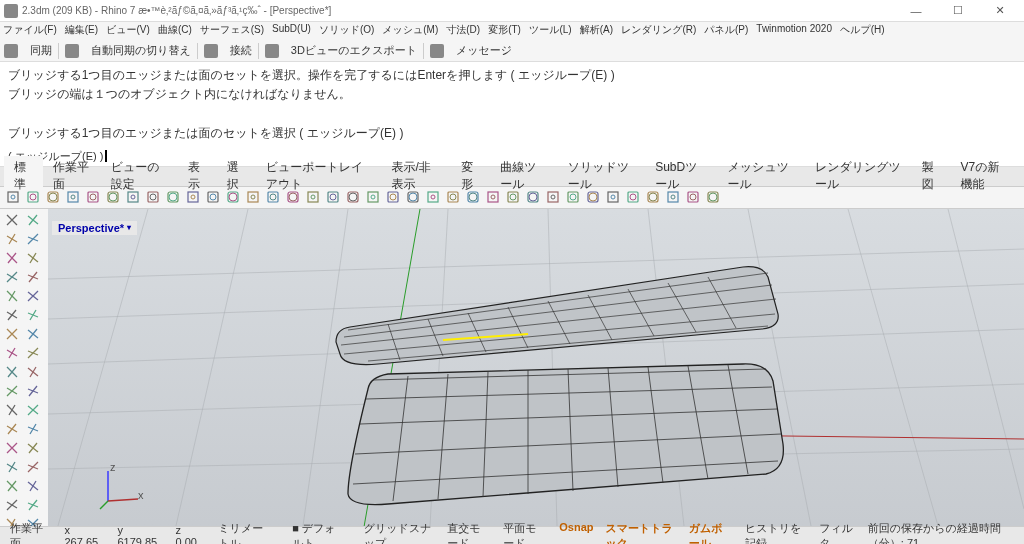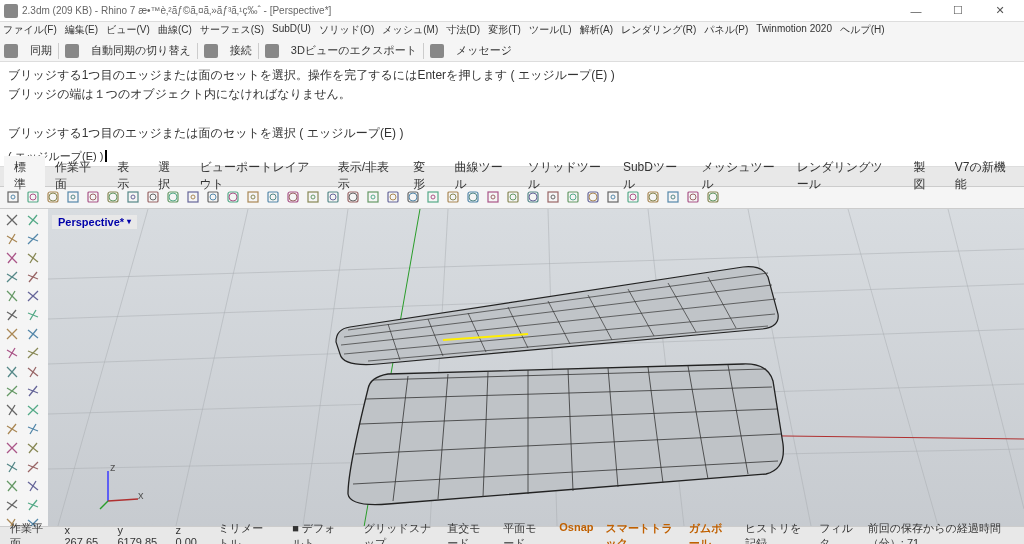--- a/index.html
+++ b/index.html
@@ -24,21 +24,21 @@
 .tab{padding:3px 10px;font-size:12px;color:#333;cursor:pointer}
 .tab.active{background:#f5f5f5}
 .iconbar{height:22px;background:#f5f5f5;display:flex;align-items:center;padding:0 4px;gap:2px;border-bottom:1px solid #ccc}
 .ico{width:18px;height:18px;border:1px solid transparent;display:flex;align-items:center;justify-content:center}
 .ico svg{width:14px;height:14px}
 .mainarea{display:flex;height:352px}
 .lefttools{width:48px;background:#f5f5f5;display:flex;flex-wrap:wrap;align-content:flex-start;padding:2px;gap:1px}
 .ltool{width:20px;height:18px;display:flex;align-items:center;justify-content:center}
 .ltool svg{width:14px;height:14px}
 .viewport{flex:1;position:relative;background:linear-gradient(180deg,#d8dce0 0%,#c5c9ce 100%);overflow:hidden}
-.vplabel{position:absolute;top:6px;left:4px;background:#e8e8e8;padding:1px 6px;font-size:10px;color:#00a;font-weight:bold;display:flex;align-items:center;gap:3px}
+.vplabel{position:absolute;top:12px;left:4px;background:#e8e8e8;padding:1px 6px;font-size:10px;color:#00a;font-weight:bold;display:flex;align-items:center;gap:3px}
 .vplabel::after{content:"▾";font-size:8px}
 .vpgrid{position:absolute;inset:0}
 .axisgizmo{position:absolute;bottom:50px;left:50px}
 .statusbar{position:absolute;bottom:0;left:0;right:0;height:18px;background:#e8e8e8;display:flex;align-items:center;padding:0 6px;font-size:10px;color:#333;gap:10px;border-top:1px solid #ccc}
 .stat-field{padding:0 4px}
 .stat-right{margin-left:auto;display:flex;gap:6px}
 .stat-toggle{padding:0 3px}
 .orange{color:#c06000;font-weight:bold}
 </style>
 </head>
@@ -103,20 +103,21 @@
 <div class="cmdhistory" id="cmdhistory">ブリッジする1つ目のエッジまたは面のセットを選択。操作を完了するにはEnterを押します ( エッジループ(E) )<br>ブリッジの端は１つのオブジェクト内になければなりません。<br>&nbsp;<br>ブリッジする1つ目のエッジまたは面のセットを選択 ( エッジループ(E) )</div>
 
 <div class="cmdline">
   <span class="cmdline-normal"> ( エッジループ(E) )</span>
   <span class="cmdinput"></span>
 </div>
 
 <div class="tabbar" id="tabbar">
     <div class="tab active">標準</div>
     <div class="tab">作業平面</div>
+    <div class="tab">ビューの設定</div>
     <div class="tab">表示</div>
     <div class="tab">選択</div>
     <div class="tab">ビューポートレイアウト</div>
     <div class="tab">表示/非表示</div>
     <div class="tab">変形</div>
     <div class="tab">曲線ツール</div>
     <div class="tab">ソリッドツール</div>
     <div class="tab">SubDツール</div>
     <div class="tab">メッシュツール</div>
     <div class="tab">レンダリングツール</div>

